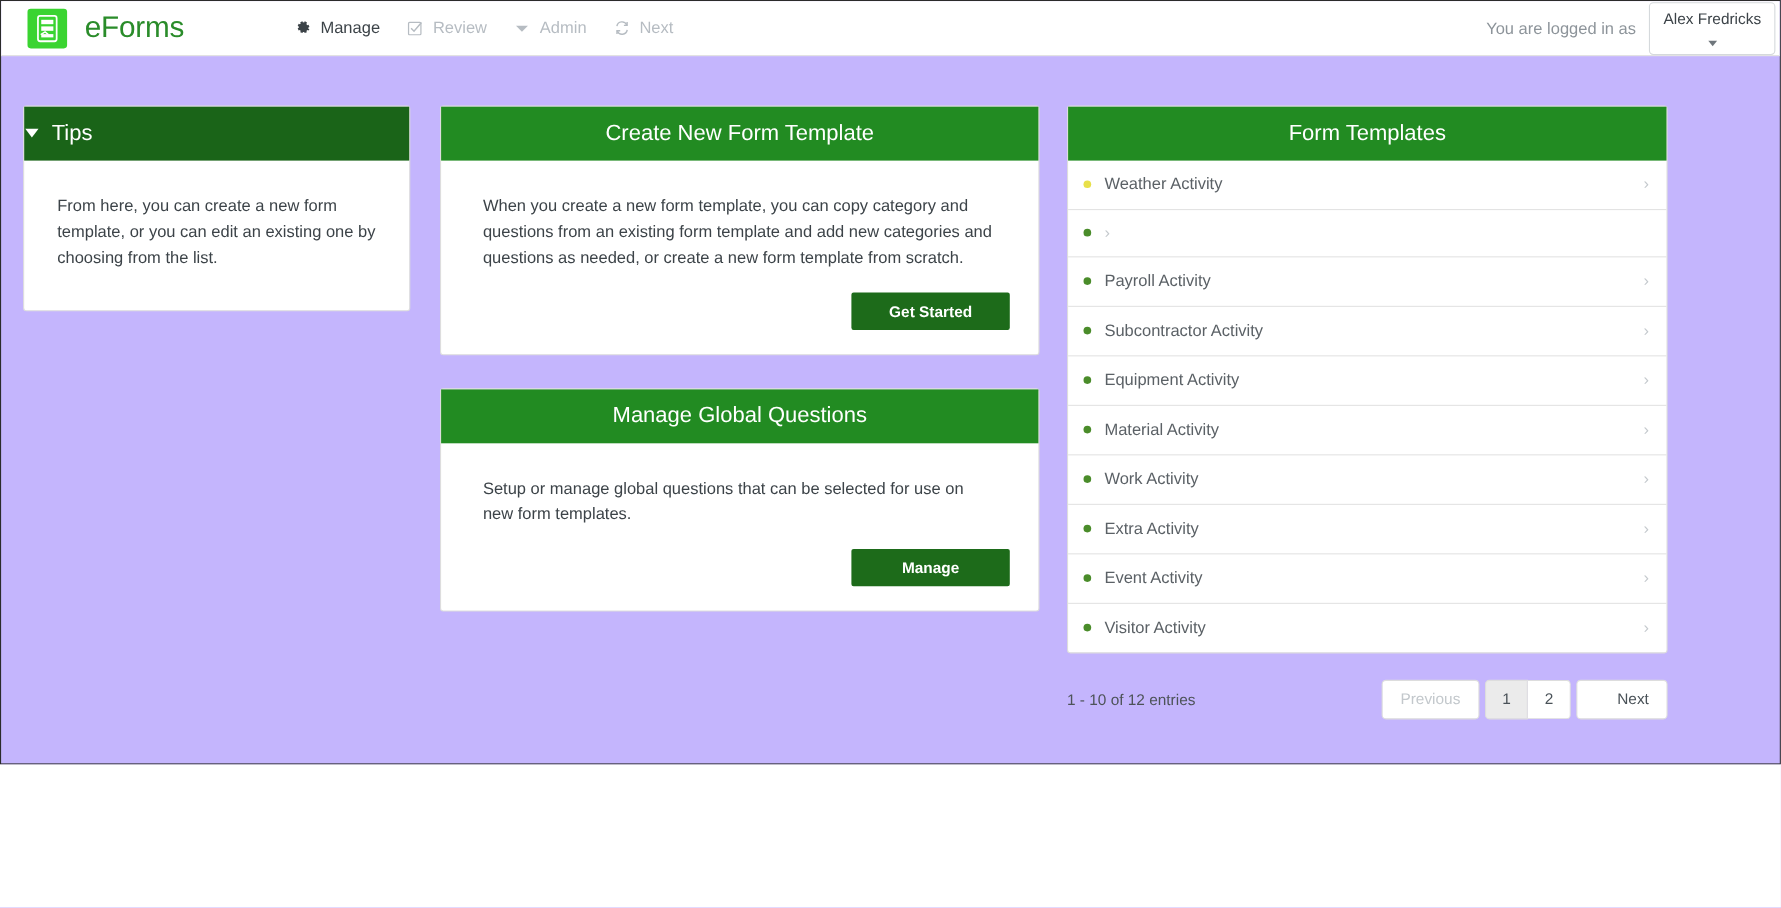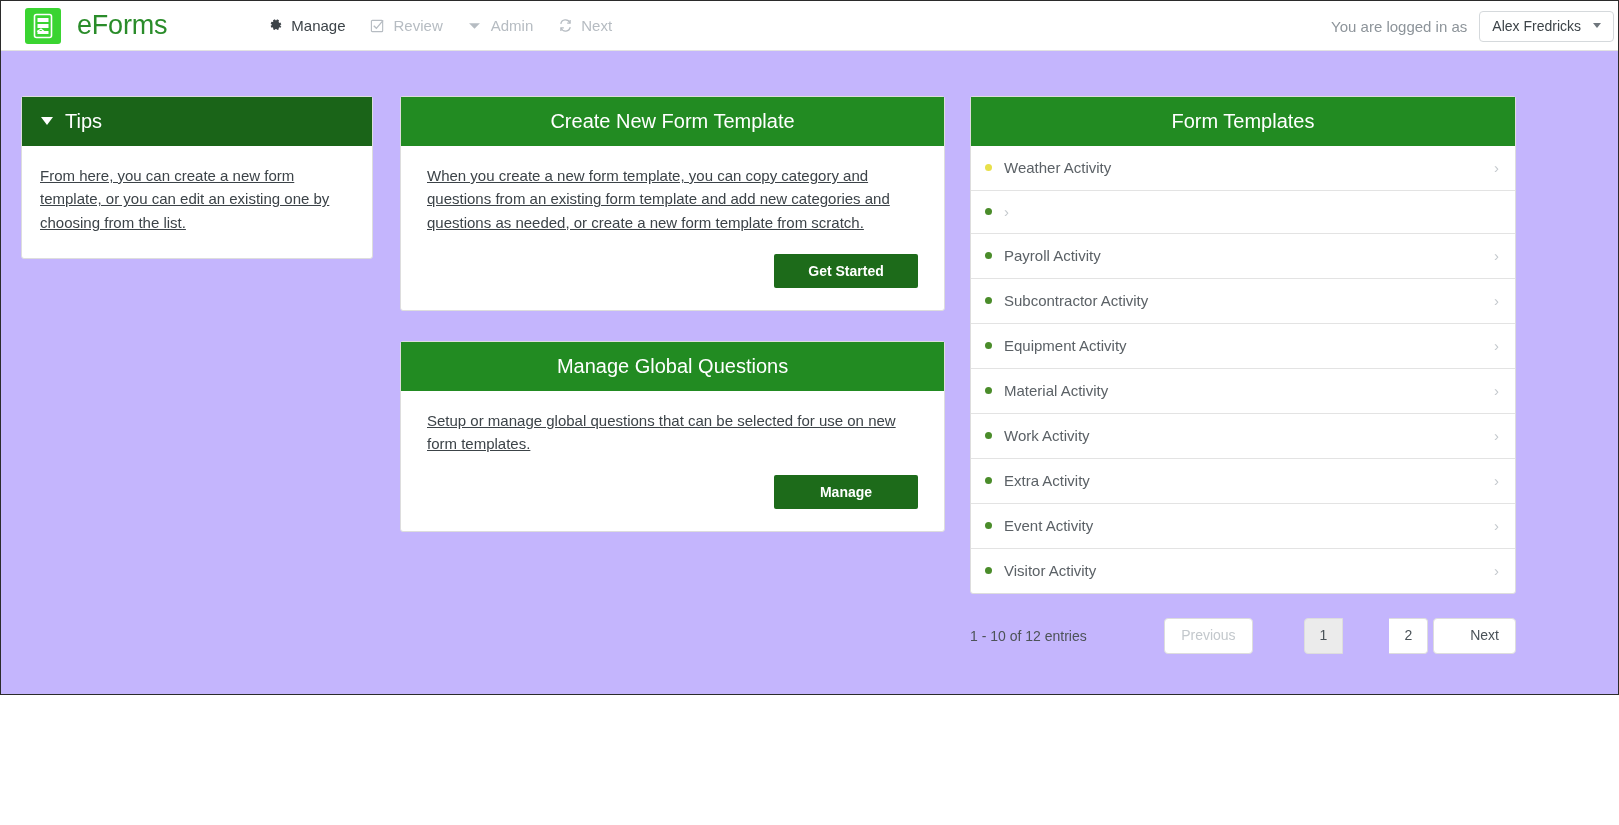--- a/index.html
+++ b/index.html
@@ -98,20 +98,21 @@
     border-radius: 4px;
     background: #ffffff;
     padding: 6px 12px 7px 12px;
     font-size: 14px;
     color: #3c4348;
     display: flex;
     align-items: center;
     gap: 12px;
     cursor: pointer;
     white-space: nowrap;
+    flex-direction: column;
   }
   .caret-down {
     width: 0; height: 0;
     border-left: 4px solid transparent;
     border-right: 4px solid transparent;
     border-top: 5px solid #6f767c;
   }
 
   
   .content {
@@ -135,40 +136,40 @@
     background: #228b22;
     color: #ffffff;
     font-size: 20px;
     text-align: center;
     padding: 13px 10px 14px 10px;
     line-height: 1.1;
   }
   .panel-head.dark {
     background: #1a6418;
     text-align: left;
-    padding-left: 19px;
+    padding-left: 1px;
     display: flex;
     align-items: center;
     gap: 12px;
   }
   .panel-head .toggle-caret {
     width: 0; height: 0;
     border-left: 6px solid transparent;
     border-right: 6px solid transparent;
     border-top: 8px solid #ffffff;
     cursor: pointer;
   }
   .panel-body {
     padding: 18px 26px 22px 26px;
     font-size: 15px;
     color: #3c4348;
     line-height: 1.55;
   }
   .panel-body.tips { padding: 18px 18px 24px 18px; }
-  .panel-body p { margin: 0; text-decoration: underline; }
+  .panel-body p { margin: 12px; }
   .btn-row {
     display: flex;
     justify-content: flex-end;
     margin-top: 20px;
   }
   .btn-green {
     background: #1d6b1a;
     color: #ffffff;
     border: none;
     border-radius: 2px;
@@ -223,21 +224,20 @@
   .pager { display: flex; }
   .pg-btn {
     border: 1px solid #dddddd;
     background: #ffffff;
     color: #4a5258;
     font-size: 14px;
     padding: 8px 16px 9px 16px;
     cursor: pointer;
     font-family: "Liberation Sans", sans-serif;
     line-height: 1.2;
-    margin-left: 46px;
   }
   .pg-btn.num { padding-left: 15px; padding-right: 15px; }
   .pg-btn.disabled { color: #c3c8cc; cursor: default; }
   .pg-btn.active { background: #ebebeb; }
   .pg-prev { border-radius: 4px 0 0 4px; margin-right: 5px; border-radius: 4px; }
   .pg-next { border-radius: 4px; margin-left: 5px; padding-left: 36px; }
   .pg-group { display: flex; }
   .pg-group .pg-btn:first-child { border-radius: 4px 0 0 4px; }
   .pg-group .pg-btn:last-child  { border-radius: 0 4px 4px 0; border-left: none; }
 </style>

